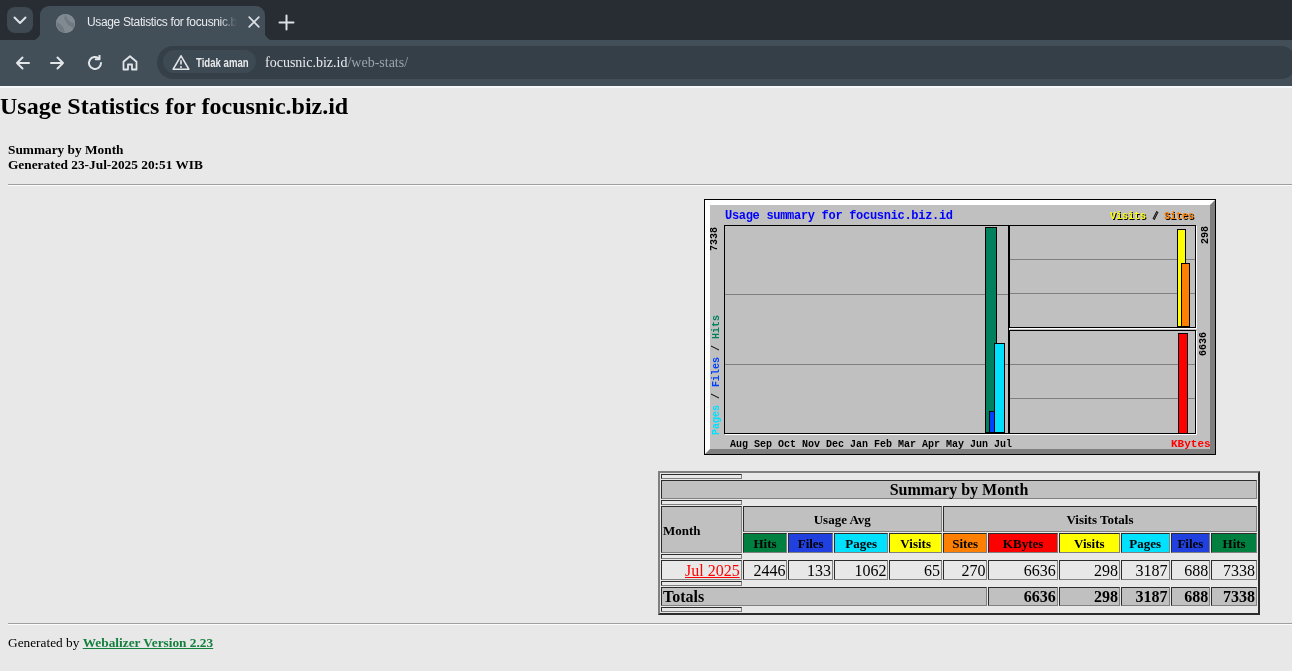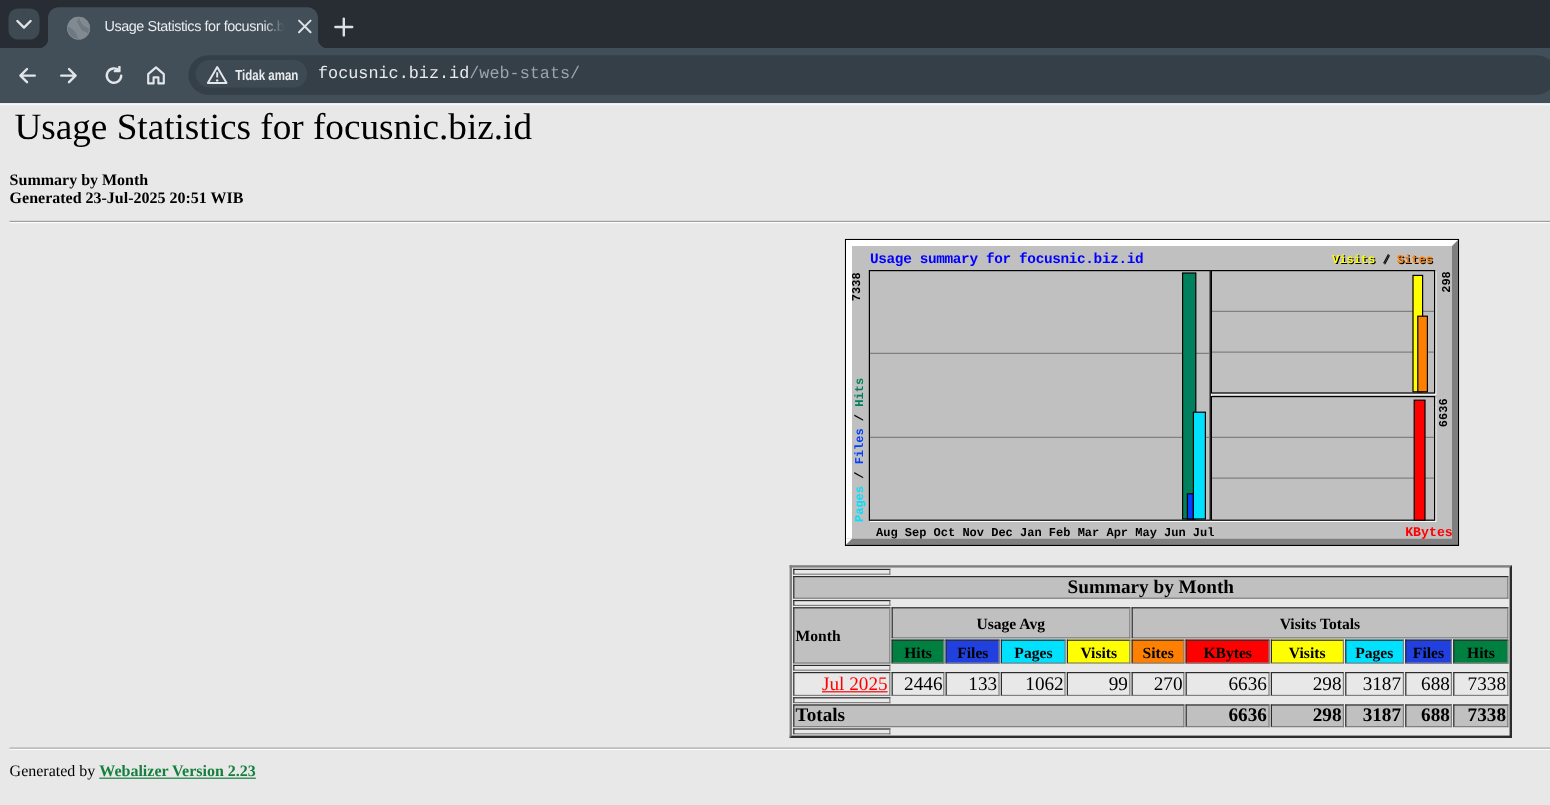--- a/index.html
+++ b/index.html
@@ -14,25 +14,25 @@
   #tab{position:absolute;left:40px;top:6px;width:225px;height:34px;background:#424e58;border-radius:9px 9px 0 0;}
   #tab:before{content:"";position:absolute;left:-8px;bottom:0;width:8px;height:8px;background:radial-gradient(circle at 0 0, transparent 8px, #424e58 8.5px);}
   #tab:after{content:"";position:absolute;right:-8px;bottom:0;width:8px;height:8px;background:radial-gradient(circle at 8px 0, transparent 8px, #424e58 8.5px);}
   #favicon{position:absolute;left:56px;top:14px;width:19px;height:19px;border-radius:50%;background:#87919a;overflow:hidden;}
   #tabtitle{position:absolute;left:87px;top:13px;width:150px;height:18px;overflow:hidden;color:#e9ebee;
     font-family:"Liberation Sans",sans-serif;font-size:12px;line-height:18px;letter-spacing:-0.35px;white-space:nowrap;
     -webkit-mask-image:linear-gradient(90deg,#000 calc(100% - 18px),transparent);}
   #omnibox{position:absolute;left:157px;top:46px;width:1140px;height:33px;border-radius:17px;background:#353f48;}
   #chip{position:absolute;left:163px;top:50px;width:93px;height:23px;border-radius:11.5px;background:#3e4a53;}
   #chiptext{position:absolute;left:196px;top:55.5px;color:#e8ebee;font-family:"Liberation Sans",sans-serif;font-size:12px;font-weight:bold;line-height:14px;transform:scaleX(0.8);transform-origin:0 50%;white-space:nowrap;}
-  #urltext{position:absolute;left:265px;top:54px;font-family:Liberation Mono, monospace;font-size:14px;line-height:17px;color:#e9ebee;}
+  #urltext{position:absolute;left:265px;top:54px;font-family:Liberation Serif, serif;font-size:14px;line-height:17px;color:#e9ebee;}
   #urltext span{color:#9aa4ab;}
   
   #page{position:absolute;left:0;top:88px;width:1292px;height:583px;background:#e8e8e8;}
-  #h2{position:absolute;left:12px;top:95px;font-size:31px;font-weight:normal;line-height:22px;color:#000;}
+  #h2{position:absolute;left:0;top:95px;font-size:24px;font-weight:bold;line-height:22px;color:#000;}
   #sub{position:absolute;left:8px;top:142px;font-size:13.33px;font-weight:bold;line-height:15.4px;color:#000;}
   #hr1a{position:absolute;left:8px;top:184px;width:1284px;height:1px;background:#9f9f9f;}
   #hr1b{position:absolute;left:8px;top:185px;width:1284px;height:1px;background:#fcfcfc;}
   #hr2a{position:absolute;left:8px;top:623px;width:1284px;height:1px;background:#9f9f9f;}
   #hr2b{position:absolute;left:8px;top:624px;width:1284px;height:1px;background:#fcfcfc;}
   #chart{position:absolute;left:704px;top:199px;width:512px;height:256px;}
   #tablewrap{position:absolute;left:658px;top:471px;}
   #tablewrap table{font-family:"Liberation Serif",serif;}
   #tablewrap th,#tablewrap td{padding:0 1px;line-height:17px;font-size:16px;}
   #tablewrap th{font-weight:bold;}
@@ -179,21 +179,21 @@
 <th align="center" width="42" bgcolor="#008040"><font size="-1">Hits</font></th>
         </tr>
 <tr class="sp">
           <th height="4"></th>
         </tr>
 <tr class="r20">
           <td nowrap=""><a class="mon">Jul 2025</a></td>
 <td align="right">2446</td>
 <td align="right">133</td>
 <td align="right">1062</td>
-<td align="right">99</td>
+<td align="right">65</td>
 <td align="right">270</td>
 <td align="right">6636</td>
 <td align="right">298</td>
 <td align="right">3187</td>
 <td align="right">688</td>
 <td align="right">7338</td>
         </tr>
 <tr class="sp">
           <th height="4"></th>
         </tr>

